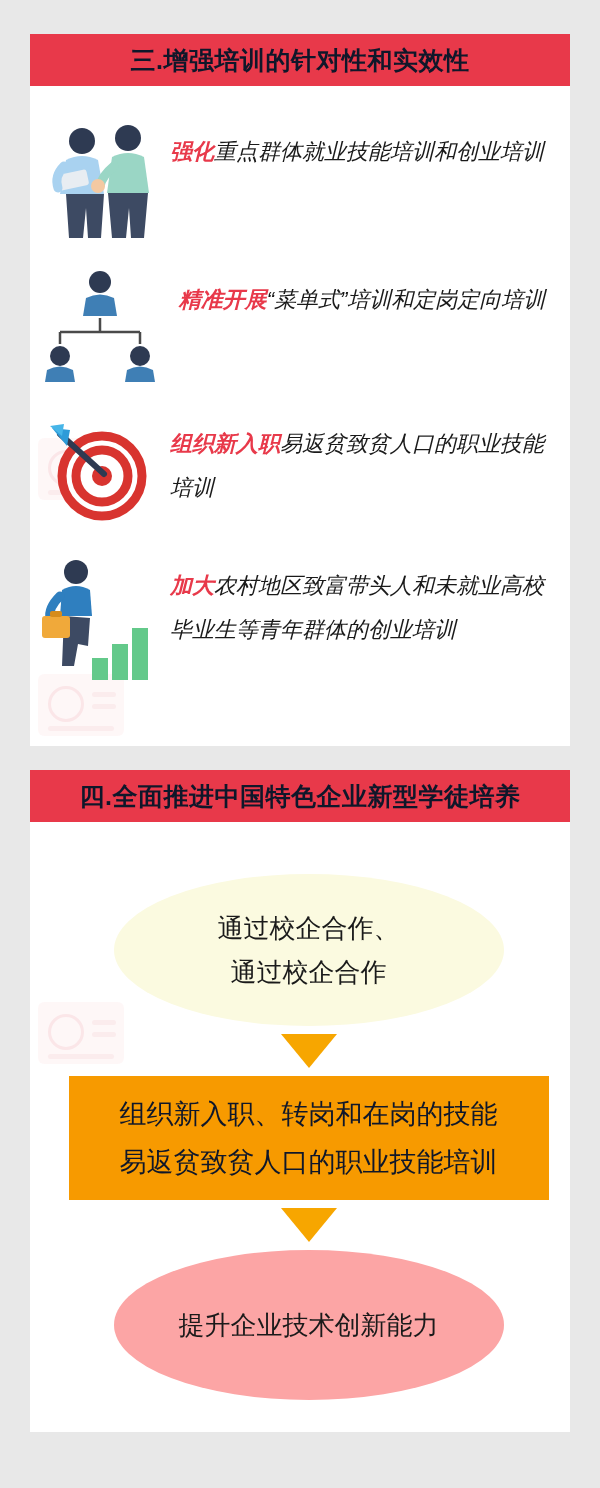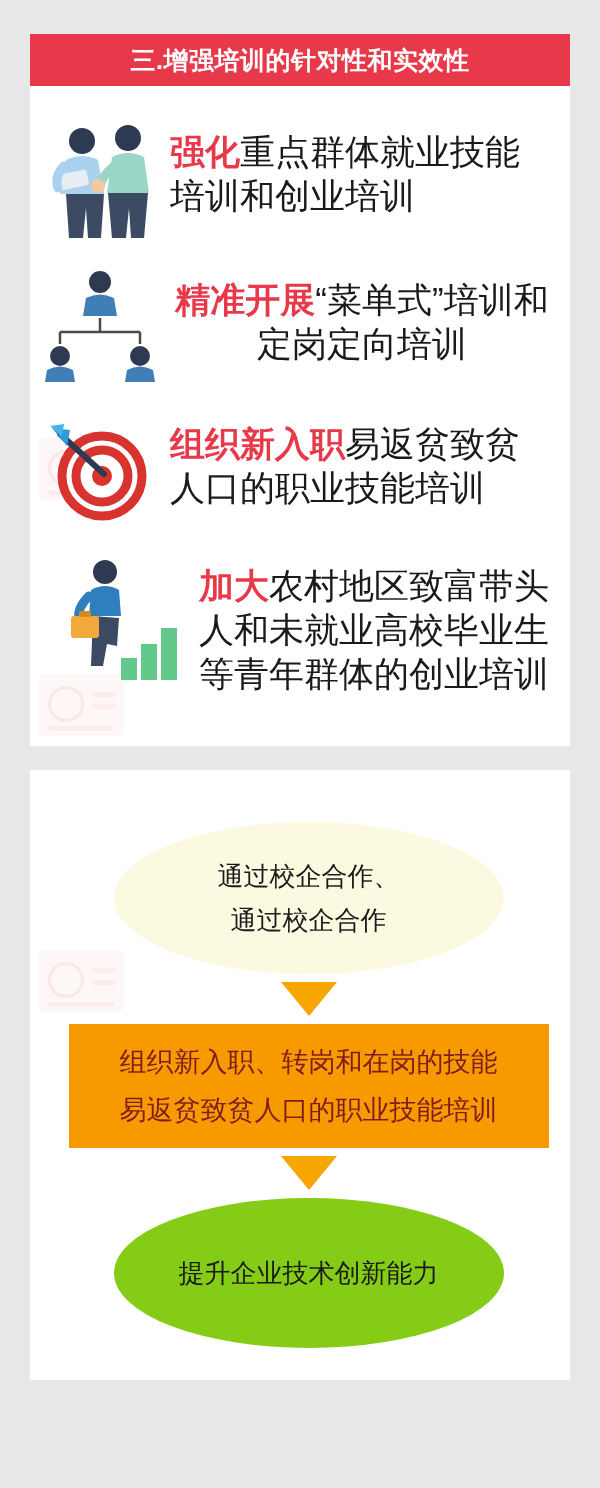--- a/index.html
+++ b/index.html
@@ -24,21 +24,21 @@
   .section {
     position: absolute;
     left: 30px;
     width: 540px;
   }
   .sec-header {
     position: relative;
     width: 540px;
     height: 52px;
     background: #e8394a;
-    color: #ffffff;
+    color: #0f172a;
     font-size: 25px;
     font-weight: bold;
     letter-spacing: 0.5px;
     display: flex;
     align-items: center;
     justify-content: center;
     box-sizing: border-box;
   }
   .sec-body {
     position: relative;
@@ -84,25 +84,26 @@
     align-items: flex-start;
   }
   .row-icon {
     width: 140px;
     flex: 0 0 140px;
     position: relative;
     height: 120px;
   }
   .row-text {
     flex: 1;
-    font-size: 35px;
+    font-size: 22px;
     line-height: 44px;
     color: #1a1a1a;
     padding-top: 14px;
     padding-right: 16px;
+    font-style: italic;
   }
   .hl {
     color: #e8394a;
     font-weight: bold;
   }
 
   
   .flow {
     padding: 44px 0 50px 17px;
     display: flex;
@@ -120,34 +121,34 @@
     flex-direction: column;
     align-items: center;
     justify-content: center;
     font-size: 26px;
     line-height: 44px;
     color: #1a1a1a;
   }
   .ellipse.lower {
     width: 390px;
     height: 150px;
-    background: #84cc16;
+    background: #fca5a5;
   }
   .arrow {
     width: 0;
     height: 0;
     border-left: 28px solid transparent;
     border-right: 28px solid transparent;
     border-top: 34px solid #f7a600;
     margin: 8px 0 8px 0;
   }
   .orange-box {
     width: 480px;
     background: #f79a00;
-    color: #7f1d1d;
+    color: #0f172a;
     font-size: 27px;
     line-height: 48px;
     padding: 14px 10px;
     box-sizing: border-box;
     text-align: center;
     font-weight: 500;
   }
   .ob-line { display: block; }
 </style>
 </head>
@@ -225,21 +226,21 @@
             <line x1="30" y1="26" x2="74" y2="66" stroke="#2e3a52" stroke-width="6" stroke-linecap="round"></line>
             <path d="M22 20 l18 2 l-3 16 z" fill="#2e9bd8"></path>
             <path d="M20 18 l14 -2 l-2 12 z" fill="#46b5e8"></path>
           </svg>
         </div>
         <div class="row-text">
           <span class="hl">组织新入职</span><span>易返贫致贫人口的职业技能培训</span>
         </div>
       </div>
 
-      <div class="row" style="margin-top:22px;margin-left:29px;">
+      <div class="row" style="margin-top:22px;">
         <div class="row-icon" style="height:140px;">
           <svg width="140" height="140" viewBox="0 0 140 140">
             <rect x="62" y="108" width="16" height="22" fill="#63c98a"></rect>
             <rect x="82" y="94" width="16" height="36" fill="#63c98a"></rect>
             <rect x="102" y="78" width="16" height="52" fill="#63c98a"></rect>
             <circle cx="46" cy="22" r="12" fill="#2e3a52"></circle>
             <path d="M32 40 q14 -8 28 0 l2 26 h-32 z" fill="#2f7fbf"></path>
             <path d="M34 66 l26 2 l-2 28 l-10 -2 l-4 22 h-12 z" fill="#3d4a63"></path>
             <path d="M30 46 q-12 12 -10 22" stroke="#2f7fbf" stroke-width="9" fill="none" stroke-linecap="round"></path>
             <rect x="12" y="66" width="28" height="22" rx="3" fill="#f0a93a"></rect>
@@ -248,20 +249,21 @@
         </div>
         <div class="row-text">
           <span class="hl">加大</span><span>农村地区致富带头人和未就业高校毕业生等青年群体的创业培训</span>
         </div>
       </div>
 
     </div>
   </div>
 
   <div class="section" style="top:770px;">
+    <div class="sec-header">四.全面推进中国特色企业新型学徒培养</div>
 
     <div class="sec-body" style="height:610px;">
 
       <div class="watermark" style="left:8px; top:180px;">
         <div class="wm-card">
           <div class="wm-circle"></div>
           <div class="wm-line" style="left:54px; top:18px; width:24px;"></div>
           <div class="wm-line" style="left:54px; top:30px; width:24px;"></div>
           <div class="wm-line" style="left:10px; top:52px; width:66px;"></div>
         </div>

